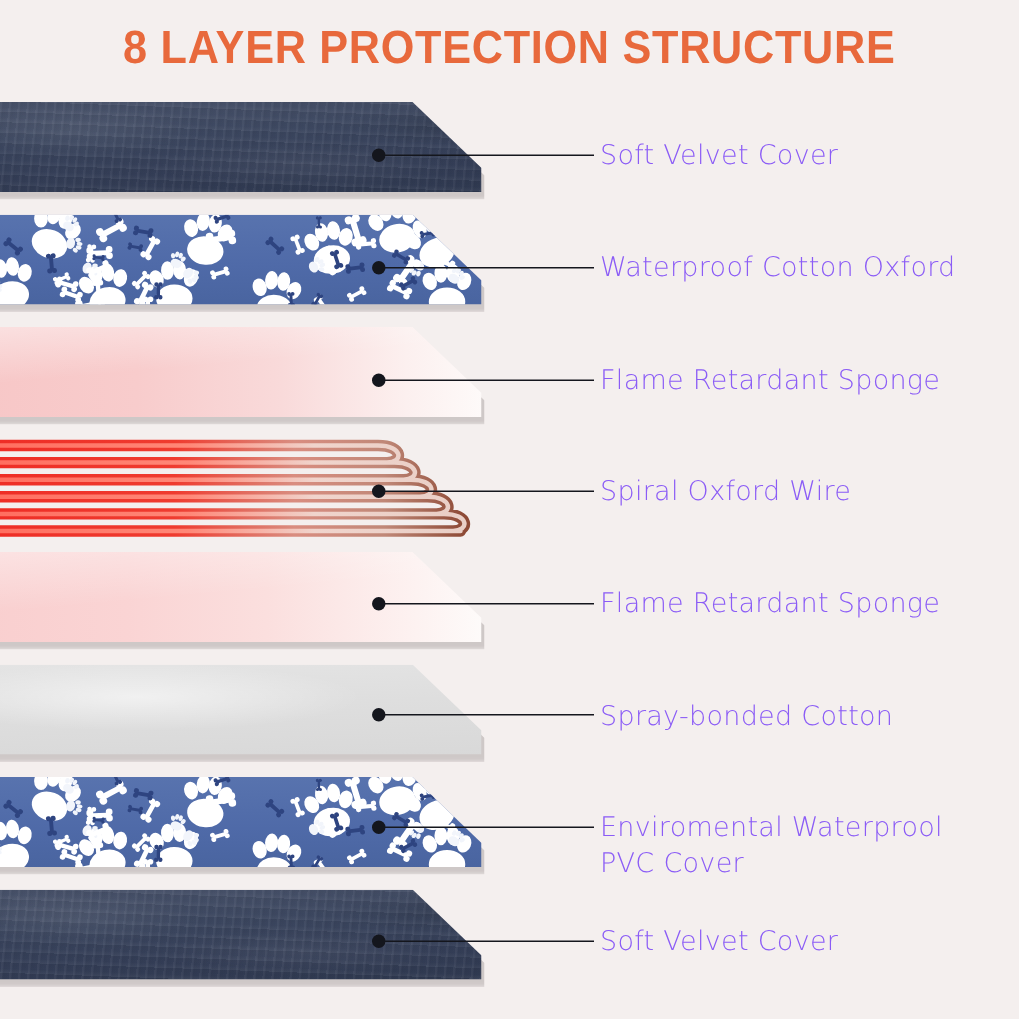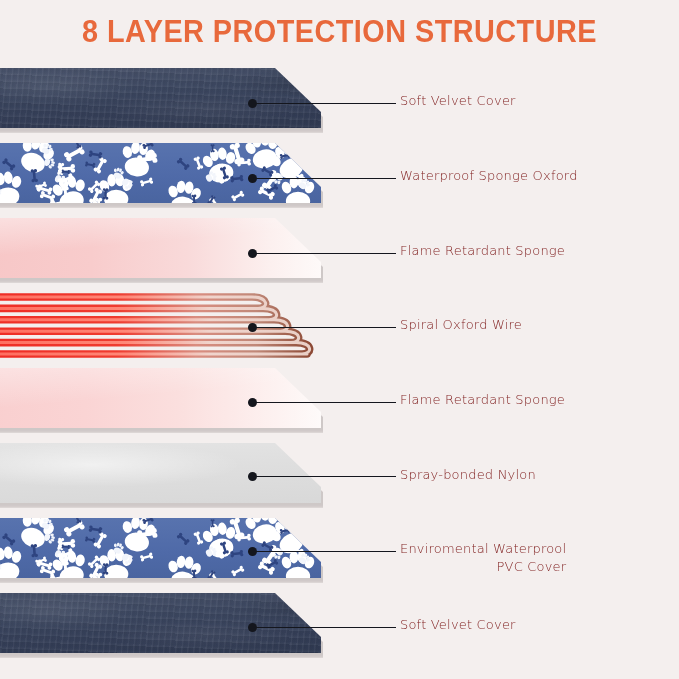--- a/index.html
+++ b/index.html
@@ -146,27 +146,26 @@
     height: 9px;
     border-radius: 50%;
     background: #14161d;
   }
 
   
   .label {
     position: absolute;
     left: 400px;
     font-family: "DejaVu Sans", "Liberation Sans", sans-serif;
-    font-size: 13px;
+    font-size: 18px;
     font-weight: 300;
     letter-spacing: 0.2px;
-    color: #7f1d1d;
+    color: #8b5cf6;
     line-height: 1.35;
     white-space: pre-line;
-    text-align: right;
   }
 </style>
 </head>
 <body>
 
 <div id="stage">
 
   <div class="title">8 LAYER PROTECTION STRUCTURE</div>
 
   <div id="layers">
@@ -367,33 +366,33 @@
         </div>
       </div>
     </div>
 
   <div id="callouts">
       <div class="leader-dot" style="left: 248px; top: 99px;"></div>
       <div class="leader" style="left: 252px; top: 103px; width: 144px;"></div>
       <div class="label" style="top: 92px;">Soft Velvet Cover</div>
       <div class="leader-dot" style="left: 248px; top: 174px;"></div>
       <div class="leader" style="left: 252px; top: 178px; width: 144px;"></div>
-      <div class="label" style="top: 167px;">Waterproof Sponge Oxford</div>
+      <div class="label" style="top: 167px;">Waterproof Cotton Oxford</div>
       <div class="leader-dot" style="left: 248px; top: 249px;"></div>
       <div class="leader" style="left: 252px; top: 253px; width: 144px;"></div>
       <div class="label" style="top: 242px;">Flame Retardant Sponge</div>
       <div class="leader-dot" style="left: 248px; top: 323px;"></div>
       <div class="leader" style="left: 252px; top: 327px; width: 144px;"></div>
       <div class="label" style="top: 316px;">Spiral Oxford Wire</div>
       <div class="leader-dot" style="left: 248px; top: 398px;"></div>
       <div class="leader" style="left: 252px; top: 402px; width: 144px;"></div>
       <div class="label" style="top: 391px;">Flame Retardant Sponge</div>
       <div class="leader-dot" style="left: 248px; top: 472px;"></div>
       <div class="leader" style="left: 252px; top: 476px; width: 144px;"></div>
-      <div class="label" style="top: 466px;">Spray-bonded Nylon</div>
+      <div class="label" style="top: 466px;">Spray-bonded Cotton</div>
       <div class="leader-dot" style="left: 248px; top: 547px;"></div>
       <div class="leader" style="left: 252px; top: 551px; width: 144px;"></div>
       <div class="label" style="top: 540px;">Enviromental Waterprool
 PVC Cover</div>
       <div class="leader-dot" style="left: 248px; top: 623px;"></div>
       <div class="leader" style="left: 252px; top: 627px; width: 144px;"></div>
       <div class="label" style="top: 616px;">Soft Velvet Cover</div>
     </div>
 
 </div>

